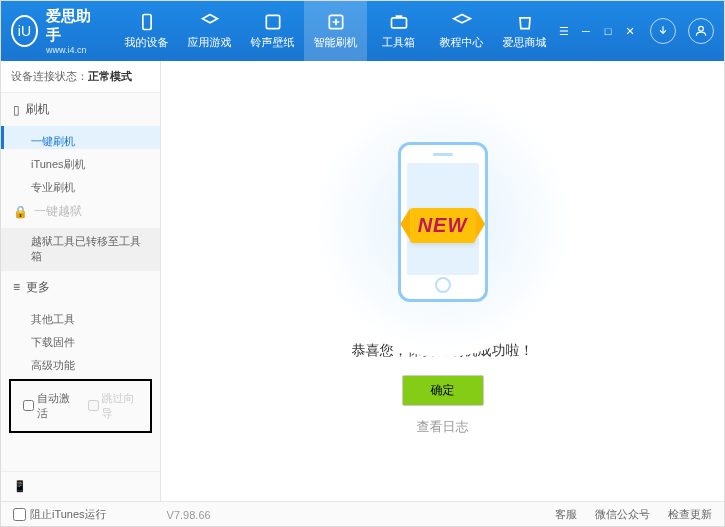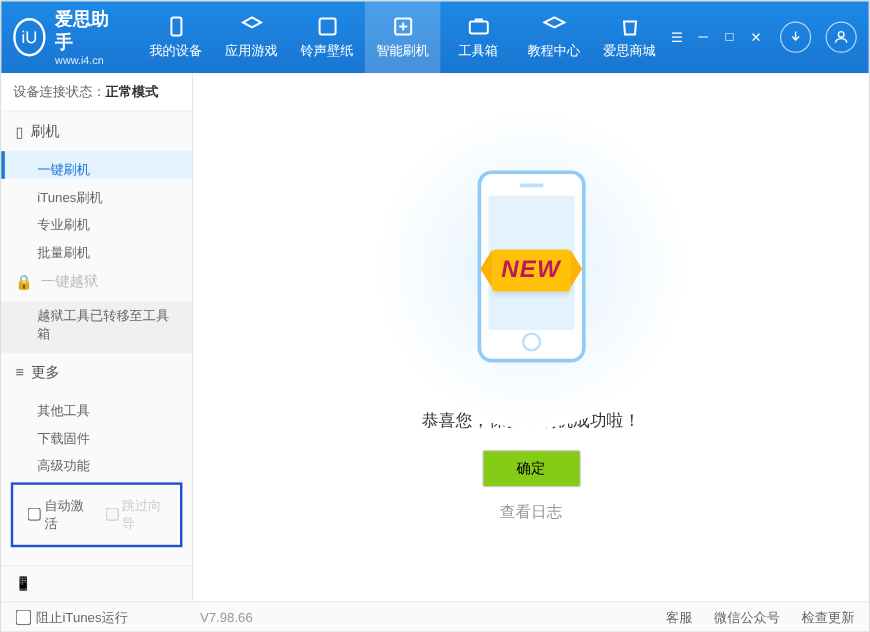--- a/index.html
+++ b/index.html
@@ -17,21 +17,21 @@
 .win-btn { width: 16px; height: 16px; display: flex; align-items: center; justify-content: center; cursor: pointer; font-size: 11px; }
 .circle-btn { width: 26px; height: 26px; border: 1.5px solid rgba(255,255,255,0.7); border-radius: 50%; display: flex; align-items: center; justify-content: center; margin-left: 6px; cursor: pointer; }
 .body { display: flex; height: 440px; }
 .sidebar { width: 160px; border-right: 1px solid #e5e5e5; background: #fafafa; display: flex; flex-direction: column; }
 .status-bar { padding: 8px 10px; font-size: 11px; color: #666; border-bottom: 1px solid #eee; background: #fff; }
 .status-val { color: #333; font-weight: bold; margin-top: 36px; }
 .side-section { padding: 8px 12px; font-size: 12px; color: #555; display: flex; align-items: center; gap: 6px; cursor: pointer; }
 .side-item { padding: 8px 12px 0 30px; font-size: 11px; color: #666; cursor: pointer; }
 .side-item.active { background: #e3f2fd; color: #1976d2; border-left: 3px solid #1976d2; padding-left: 27px; }
 .side-item.multiline { background: #f0f0f0; white-space: normal; padding: 6px 12px 6px 30px; line-height: 1.4; }
-.checkbox-row { padding: 10px 12px; display: flex; gap: 14px; font-size: 11px; color: #666; border: 2px solid #1d4ed8; margin: 6px 8px; }
+.checkbox-row { padding: 10px 12px; display: flex; gap: 14px; font-size: 11px; color: #666; border: 2px solid #000000; margin: 6px 8px; }
 .checkbox-row label { display: flex; align-items: center; gap: 3px; cursor: pointer; }
 .checkbox-row input { width: 11px; height: 11px; }
 .checkbox-row .dis { color: #ccc; }
 .device-info { padding: 8px 12px; border-top: 1px solid #eee; margin-top: auto; }
 .device-name { color: #1976d2; font-size: 11px; font-weight: bold; display: flex; align-items: center; gap: 4px; }
 .main { flex: 1; display: flex; flex-direction: column; align-items: center; justify-content: center; background: #fff; position: relative; }
 .phone-illustration { position: relative; width: 180px; height: 190px; }
 .radial { position: absolute; inset: -40px; background: radial-gradient(circle, #e3f2fd 0%, #fff 70%); border-radius: 50%; }
 .phone { position: absolute; left: 50%; top: 50%; transform: translate(-50%, -50%); width: 90px; height: 160px; background: #fff; border: 3px solid #90caf9; border-radius: 12px; }
 .phone::before { content: ""; position: absolute; top: 8px; left: 50%; transform: translateX(-50%); width: 20px; height: 3px; background: #bbdefb; border-radius: 2px; }
@@ -131,21 +131,20 @@
     <div class="status-bar">
       <span>设备连接状态：</span><span class="status-val">正常模式</span>
     </div>
     <div class="side-section">
         <span>▯</span>
         <span>刷机</span>
       </div>
     <div class="side-item active">一键刷机</div>
     <div class="side-item">iTunes刷机</div>
     <div class="side-item">专业刷机</div>
-    <div class="side-item">批量刷机</div>
     <div class="side-section" style="color:#bbb">
         <span>🔒</span>
         <span>一键越狱</span>
       </div>
     <div class="side-item multiline">越狱工具已转移至工具箱</div>
     <div class="side-section">
         <span>≡</span>
         <span>更多</span>
       </div>
     <div class="side-item">其他工具</div>

